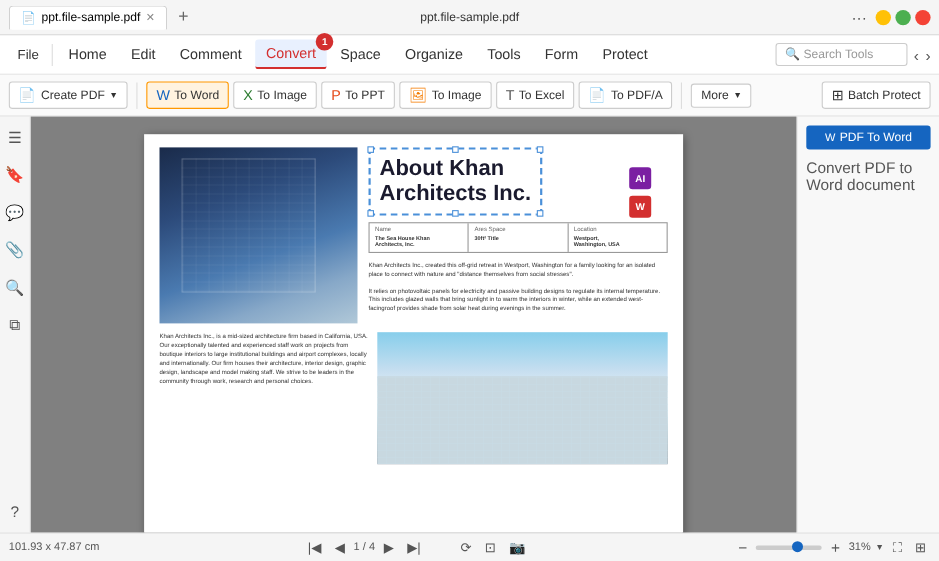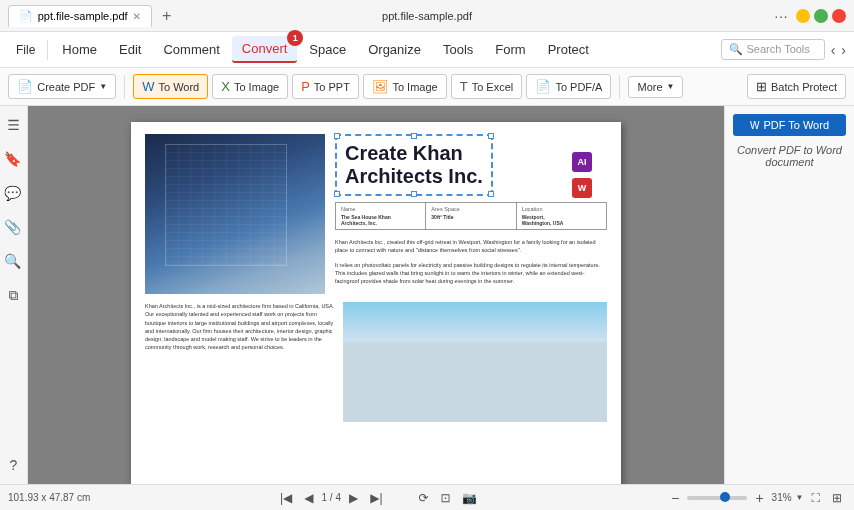--- a/index.html
+++ b/index.html
@@ -73,21 +73,21 @@
       border-bottom: 2px solid #d32f2f;
     }
     .menu-bar-left { display: flex; align-items: center; gap: 2px; flex: 1; }
     .menu-bar-right { display: flex; align-items: center; gap: 6px; }
     .search-box {
       border: 1px solid #ccc;
       border-radius: 3px;
       padding: 3px 8px;
       font-size: 11px;
       color: #999;
-      width: 104px;
+      width: 120px;
     }
     .file-btn {
       background: none; border: none; font-size: 12px; color: #333; cursor: pointer; padding: 5px 8px;
     }
     .badge-wrap { position: relative; display: inline-block; }
 
     
     .toolbar {
       height: 38px;
       background: #fafafa;
@@ -482,21 +482,21 @@
             
             <div style="position:relative; display:inline-block; border:2px dashed #4a90d9; padding:6px 8px; margin-bottom:6px;">
               
               <div style="position:absolute;top:-3px;left:-3px;width:6px;height:6px;background:white;border:1px solid #4a90d9;"></div>
               <div style="position:absolute;top:-3px;right:-3px;width:6px;height:6px;background:white;border:1px solid #4a90d9;"></div>
               <div style="position:absolute;bottom:-3px;left:-3px;width:6px;height:6px;background:white;border:1px solid #4a90d9;"></div>
               <div style="position:absolute;bottom:-3px;right:-3px;width:6px;height:6px;background:white;border:1px solid #4a90d9;"></div>
               <div style="position:absolute;top:-3px;left:50%;width:6px;height:6px;background:white;border:1px solid #4a90d9;transform:translateX(-50%);"></div>
               <div style="position:absolute;bottom:-3px;left:50%;width:6px;height:6px;background:white;border:1px solid #4a90d9;transform:translateX(-50%);"></div>
               <h1 style="font-size:20px; font-weight:bold; color:#1a1a2e; line-height:1.15;">
-                <span>Create Khan</span><br>
+                <span>About Khan</span><br>
                 <span>Architects Inc.</span>
               </h1>
             </div>
 
             
             <div class="info-table">
               <div class="info-cell">
                 <div class="label">Name</div>
                 <div class="value">The Sea House Khan<br>Architects, Inc.</div>
               </div>
@@ -526,21 +526,21 @@
     <div class="ai-bubble">AI</div>
 
     <div class="ext-bubble">W</div>
   </div>
 
   <div class="right-panel">
     <button class="convert-btn">
       <span style="font-size:10px;">W</span>
       <span>PDF To Word</span>
     </button>
-    <div style="margin-top:8px; font-size:11px; color:#555; text-align:center;font-style:italic;">
+    <div style="margin-top:8px; font-size:14px; color:#555; ">
       Convert PDF to Word document
     </div>
   </div>
 </div>
 
 <div class="status-bar">
   <span>101.93 x 47.87 cm</span>
 
   <div style="margin-left:auto; display:flex; align-items:center; gap:4px;">
     <button class="nav-btn">|◀</button>

